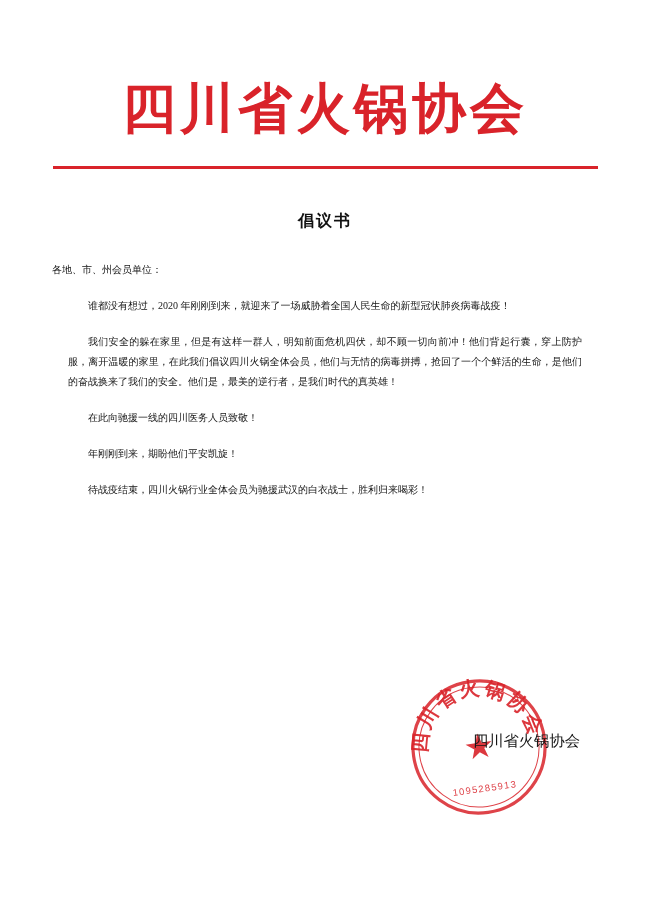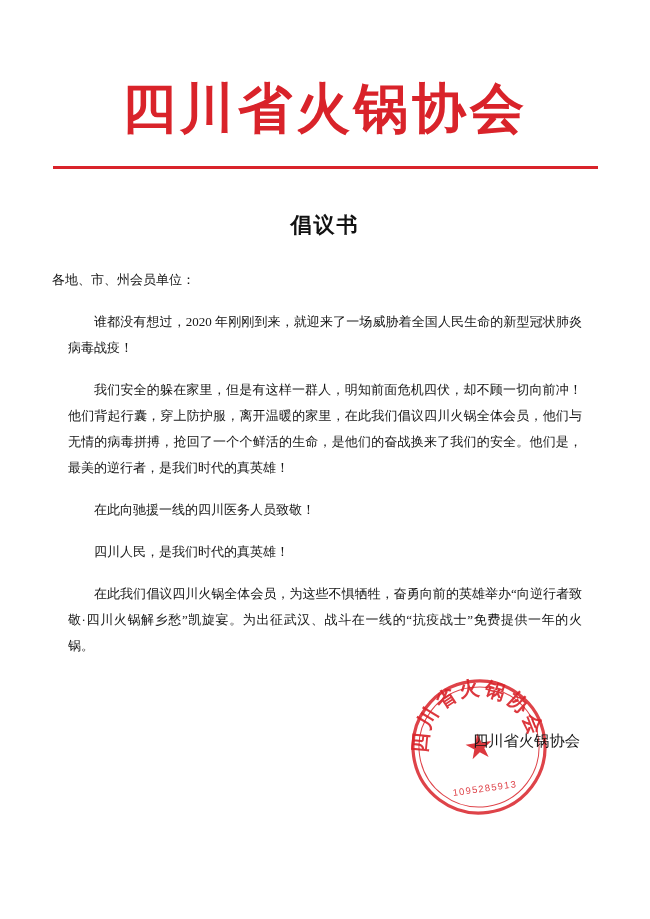--- a/index.html
+++ b/index.html
@@ -35,30 +35,30 @@
   }
   .letterhead-rule {
     margin: 26px auto 0 auto;
     width: 545px;
     height: 3px;
     background: #d9232a;
   }
   .doc-title {
     text-align: center;
     font-weight: bold;
-    font-size: 21px;
+    font-size: 16px;
     letter-spacing: 2px;
     color: #111111;
     margin-top: 42px;
   }
   .body-wrap {
     margin: 28px auto 0 auto;
     width: 546px;
     color: #151515;
-    font-size: 13px;
+    font-size: 10px;
     line-height: 2.0;
     text-align: justify;
     text-justify: inter-ideograph;
   }
   .salutation {
     margin: 0 0 2px 0;
   }
   .para {
     margin: 16px;
     text-indent: 2em;
@@ -96,22 +96,22 @@
     <div class="letterhead-rule"></div>
   </div>
 
   <div class="doc-title">倡议书</div>
 
   <div class="body-wrap">
     <p class="salutation">各地、市、州会员单位：</p>
     <p class="para">谁都没有想过，2020 年刚刚到来，就迎来了一场威胁着全国人民生命的新型冠状肺炎病毒战疫！</p>
     <p class="para">我们安全的躲在家里，但是有这样一群人，明知前面危机四伏，却不顾一切向前冲！他们背起行囊，穿上防护服，离开温暖的家里，在此我们倡议四川火锅全体会员，他们与无情的病毒拼搏，抢回了一个个鲜活的生命，是他们的奋战换来了我们的安全。他们是，最美的逆行者，是我们时代的真英雄！</p>
     <p class="para">在此向驰援一线的四川医务人员致敬！</p>
-    <p class="para">四川人民，是我们时代的真英雄！</p>
-    <p class="para">在此我们倡议四川火锅全体会员，为这些不惧牺牲，奋勇向前的英雄举办“向逆行者致敬·四川火锅解乡愁”凯旋宴。为出征武汉、战斗在一线的“抗疫战士”免费提供一年的火锅。</p>
+    <p class="para">年刚刚到来，期盼他们平安凯旋！</p>
+    <p class="para">待战疫结束，四川火锅行业全体会员为驰援武汉的白衣战士，胜利归来喝彩！</p>
   </div>
 
   <div class="stamp">
     <svg width="142" height="142" viewBox="0 0 142 142" xmlns="http://www.w3.org/2000/svg">
       <g transform="rotate(-8 71 71)" fill="none" stroke="#d9232a" opacity="0.85">
         <circle cx="71" cy="71" r="66" stroke-width="3.2"></circle>
         <circle cx="71" cy="71" r="60" stroke-width="1"></circle>
       </g>
       <g transform="rotate(-8 71 71)">
         <path id="seal-arc" d="M 19 71 A 52 52 0 0 1 123 71" fill="none"></path>

